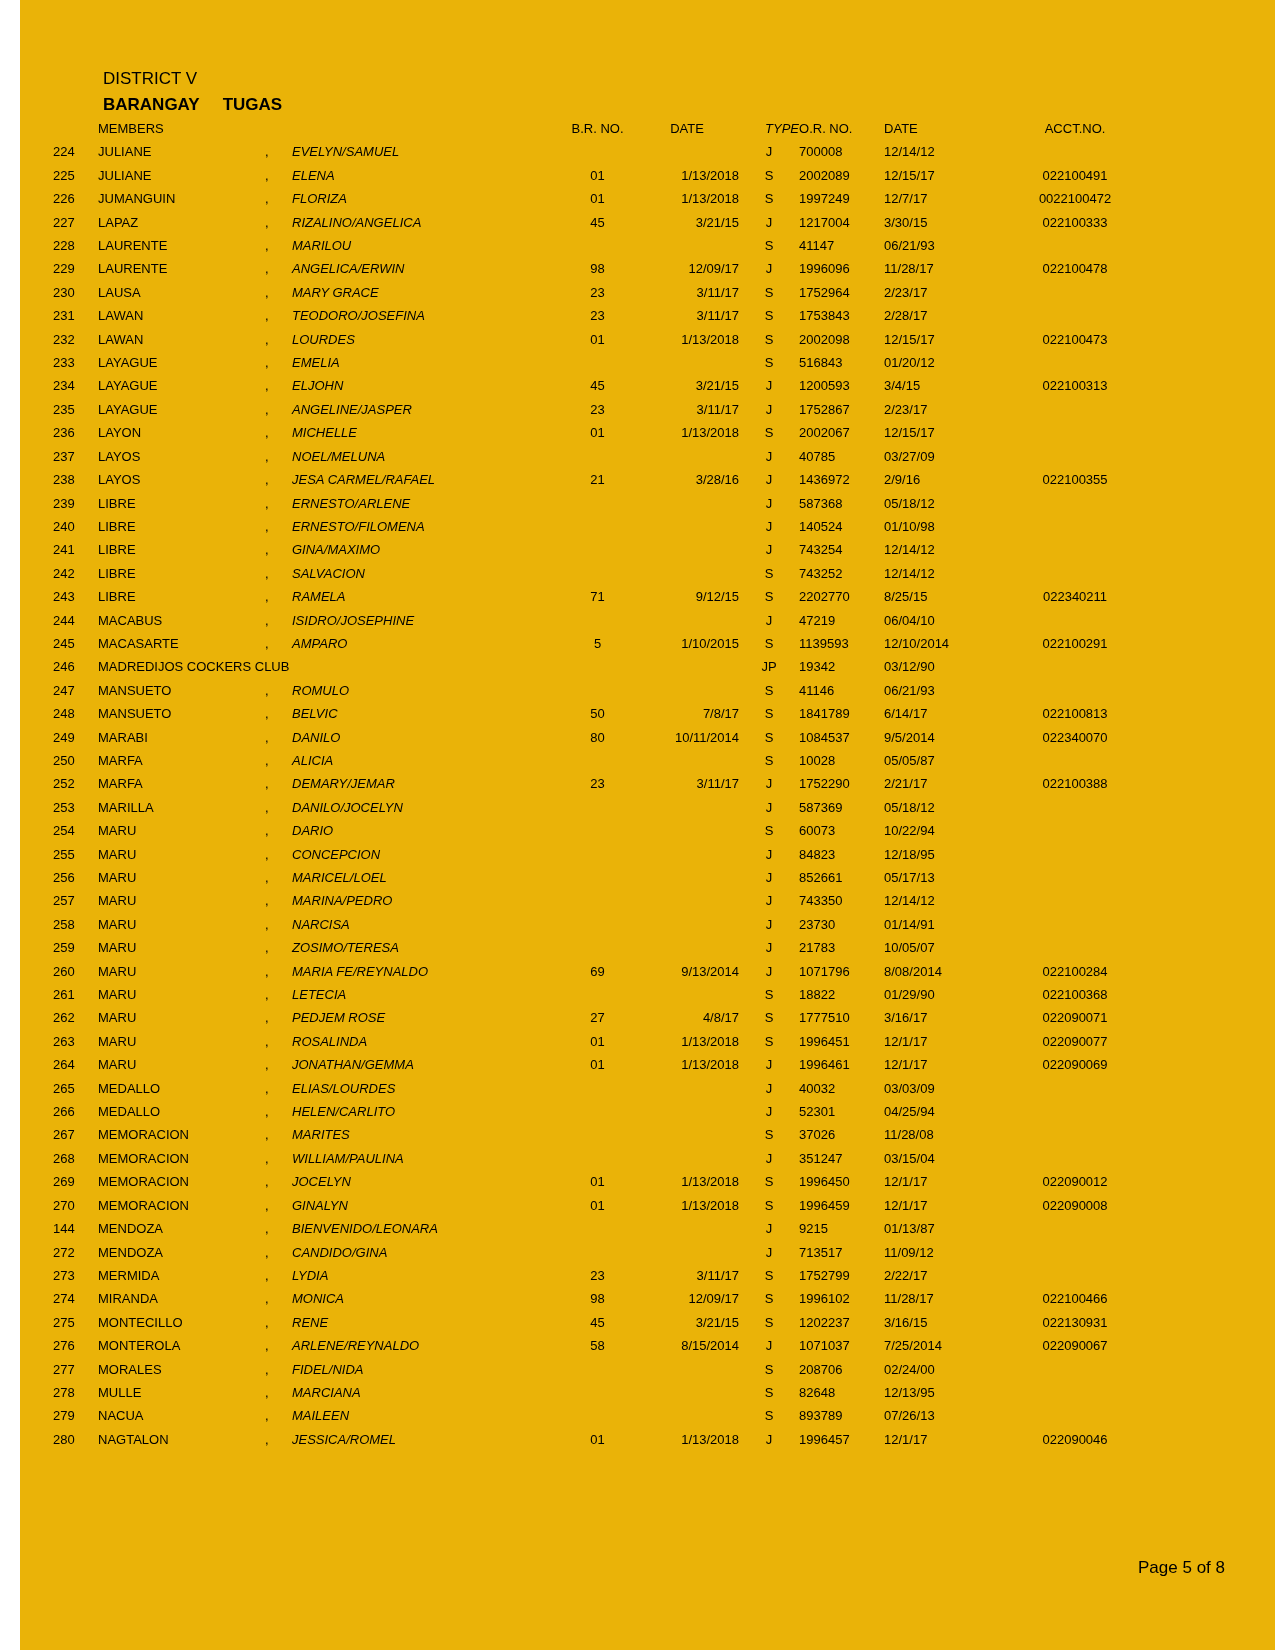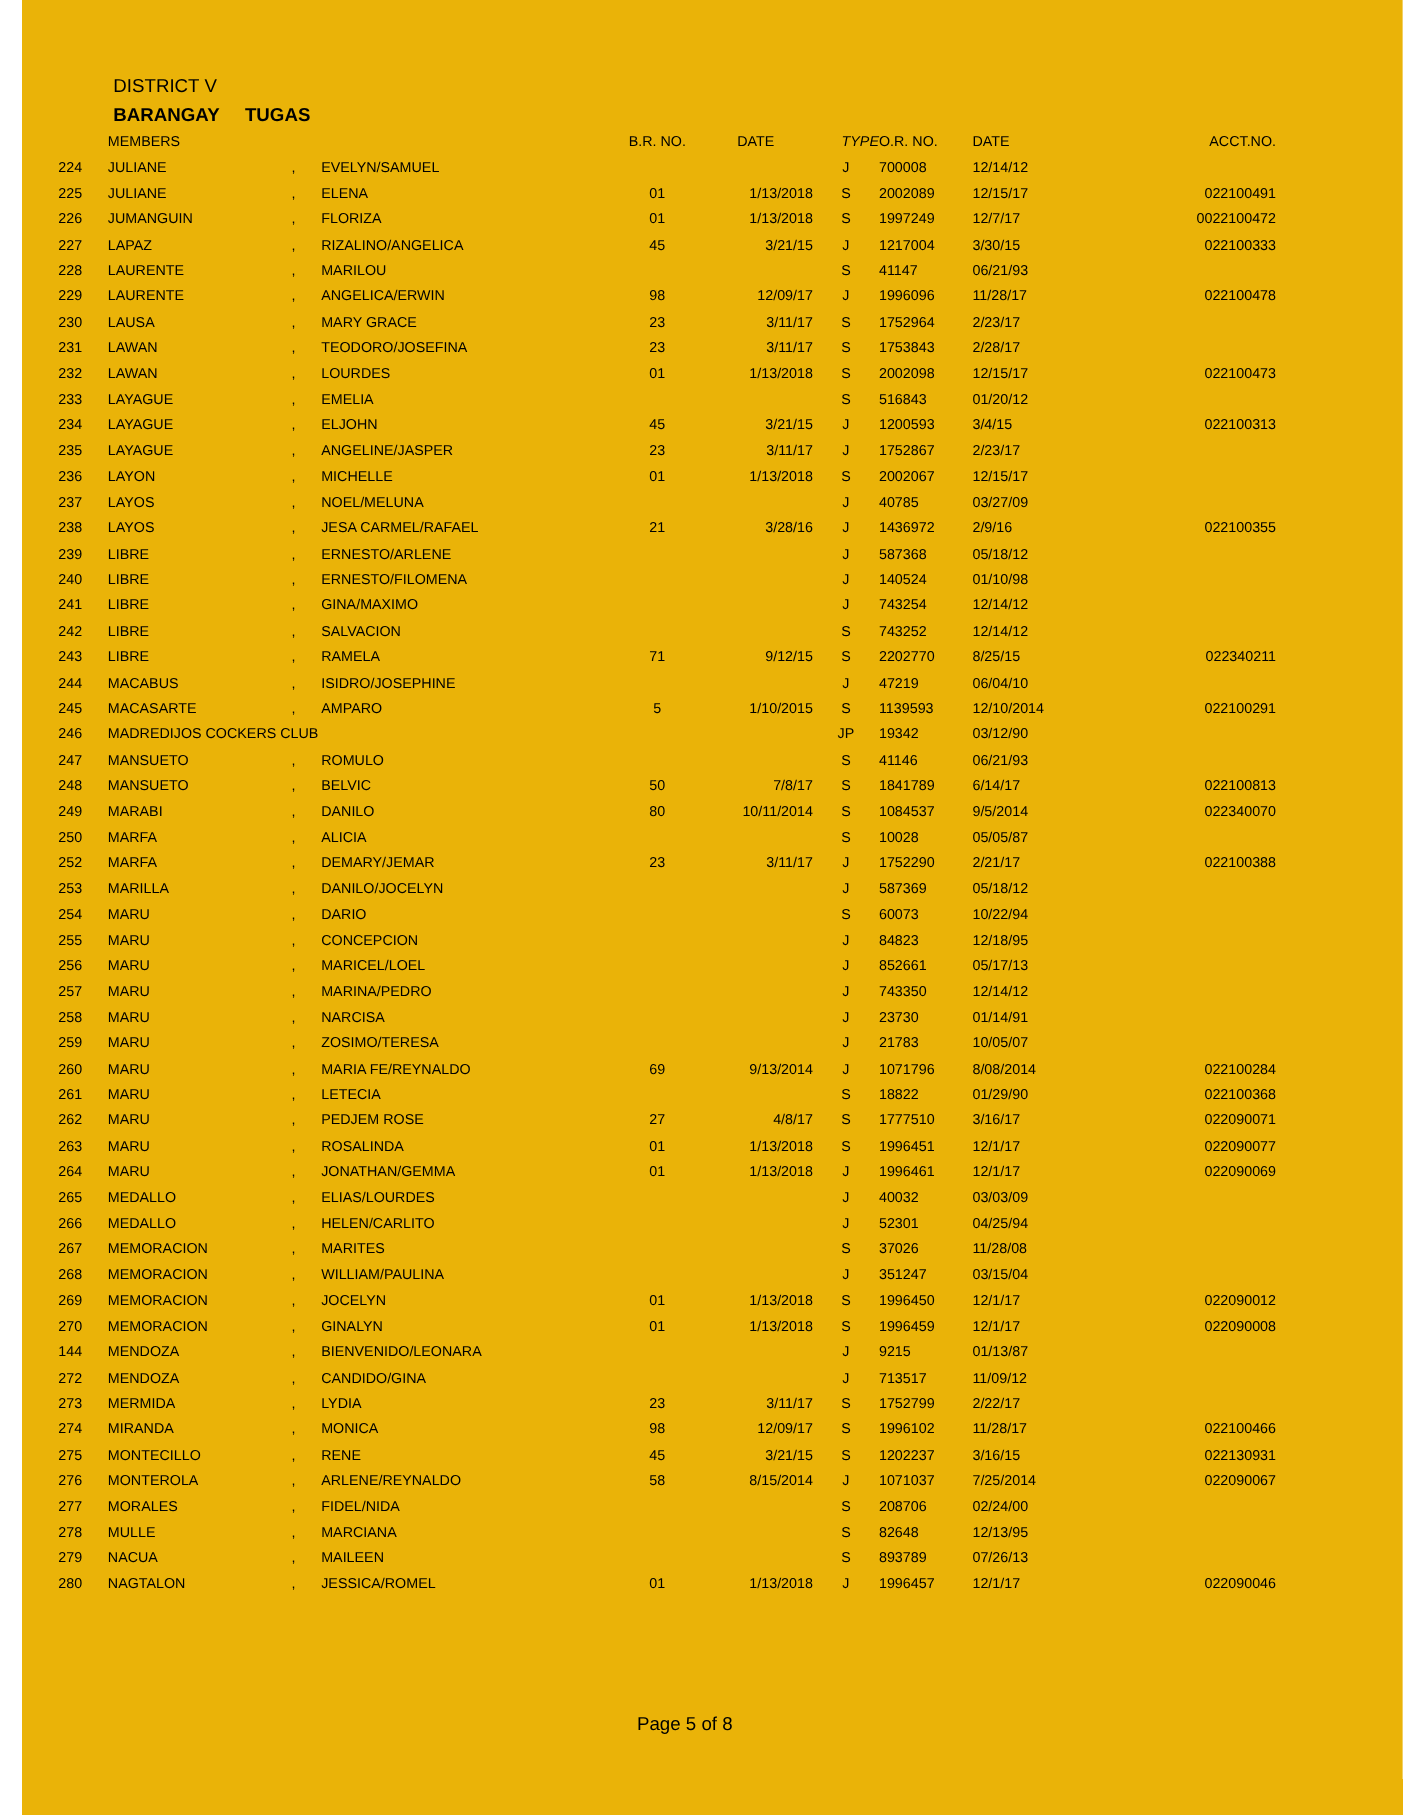--- a/index.html
+++ b/index.html
@@ -51,35 +51,35 @@
     height: 23.4px;
     line-height: 23.4px;
     white-space: nowrap;
     overflow: visible;
     vertical-align: middle;
   }
   thead th { height: 28px; line-height: 28px; }
   .c-num     { width: 45px;  text-align: left; }
   .c-surname { width: 167px; text-align: left; }
   .c-comma   { width: 27px;  text-align: left; }
-  .c-given   { width: 268px; text-align: left; }
+  .c-given   { width: 268px; text-align: left; font-style: italic; }
   .c-br      { width: 75px;  text-align: center; }
   .c-date1   { width: 104px; text-align: right; }
   .c-type    { width: 60px;  text-align: center; }
   .c-orno    { width: 85px;  text-align: left; padding-left: 2px; }
   .c-date2   { width: 106px; text-align: left; padding-left: 4px; }
-  .c-acct    { width: 170px; text-align: right; padding-left: 6px; }
+  .c-acct    { width: 170px; text-align: center; padding-left: 6px; }
   th.c-type  { text-align: right; font-style: italic; }
   th.c-date1 { text-align: center; padding-right: 6px; }
   .footer {
     position: absolute;
     left: 0;
     top: 1558px;
     width: 1205px;
-    text-align: center;
+    text-align: right;
     font-size: 17px;
   }
 </style>
 </head>
 <body>
 
 <div class="page">
 
   <div class="doc-head">
     <div class="line district">DISTRICT V</div>

